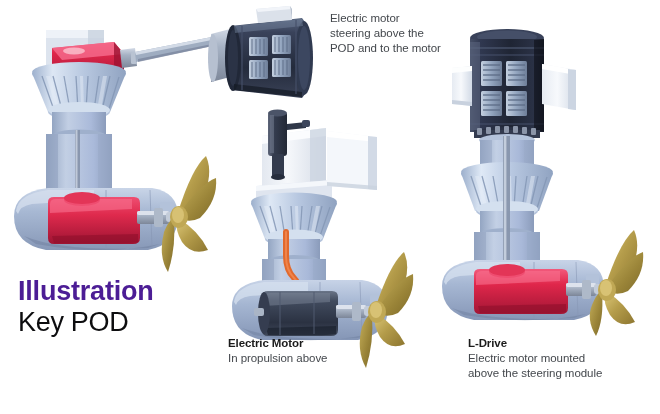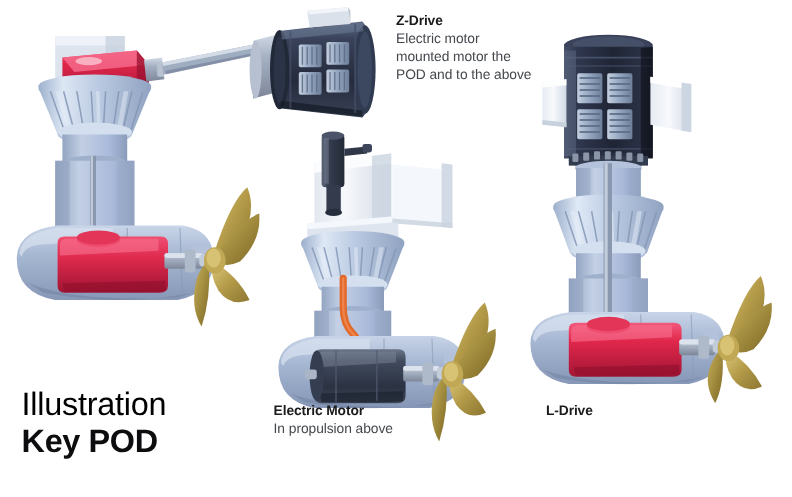--- a/index.html
+++ b/index.html
@@ -20,30 +20,30 @@
     letter-spacing:-0.1px; line-height:15px; white-space:nowrap;
   }
   .callout .bd {
     font-size:11.5px; font-weight:400; color:#44484d;
     line-height:15.2px; letter-spacing:-0.05px;
   }
   .callout .bd div { white-space:nowrap; }
 
   #callout-zdrive { left:330px; top:11px; }
   #callout-emotor { left:228px; top:336px; }
-  #callout-ldrive { left:455px; top:336px; }
+  #callout-ldrive { left:468px; top:336px; }
 
   
   #title-block { position:absolute; left:18px; top:276px; }
   #title-block .light {
-    font-size:27px; font-weight:400; color:#000000;
-    line-height:31px; letter-spacing:-0.2px;margin-top:46px;
+    font-size:27px; font-weight:700; color:#4c1d95;
+    line-height:31px; letter-spacing:-0.2px;
   }
   #title-block .heavy {
-    font-size:27px; font-weight:bold; color:#0d0d0f;
+    font-size:27px; font-weight:normal; color:#0d0d0f;
     line-height:31px; letter-spacing:-0.3px;
   }
   svg { display:block; overflow:visible; }
 </style>
 </head>
 <body style="background: rgb(255, 255, 255);">
 
 <div id="stage">
 
   <div class="fig" id="fig-zdrive" style="left:2px; top:4px; width:330px; height:290px;">
@@ -604,37 +604,40 @@
         <path d="M172,262 Q192,233 207,228 Q209,250 192,267 Q182,272 173,268 Z" fill="url(#ld-brass2)"></path>
         <path d="M171,268 Q189,279 199,298 Q184,305 174,291 Q167,279 169,270 Z" fill="url(#ld-brass)"></path>
         <path d="M166,269 Q168,296 160,312 Q150,296 156,281 Q160,271 165,267 Z" fill="url(#ld-brass2)"></path>
         <ellipse cx="171" cy="266" rx="9" ry="11" fill="#c0a855"></ellipse>
         <ellipse cx="170" cy="264" rx="6" ry="8" fill="#d8c274"></ellipse>
       </g>
     </svg>
   </div>
 
   <div class="callout" id="callout-zdrive">
-    <div class="hd">Z-Drive</div>
     <div class="bd">
       <div>Electric motor</div>
-      <div>mounted motor the</div>
-      <div>POD and to the above</div>
+      <div>steering above the</div>
+      <div>POD and to the motor</div>
     </div>
   </div>
 
   <div class="callout" id="callout-emotor">
     <div class="hd">Electric Motor</div>
     <div class="bd">
       <div>In propulsion above</div>
     </div>
   </div>
 
   <div class="callout" id="callout-ldrive">
     <div class="hd">L-Drive</div>
+    <div class="bd">
+      <div>Electric motor mounted</div>
+      <div>above the steering module</div>
+    </div>
   </div>
 
   <div id="title-block">
     <div class="light">Illustration</div>
     <div class="heavy">Key POD</div>
   </div>
 
 </div>
 
 </body></html>

